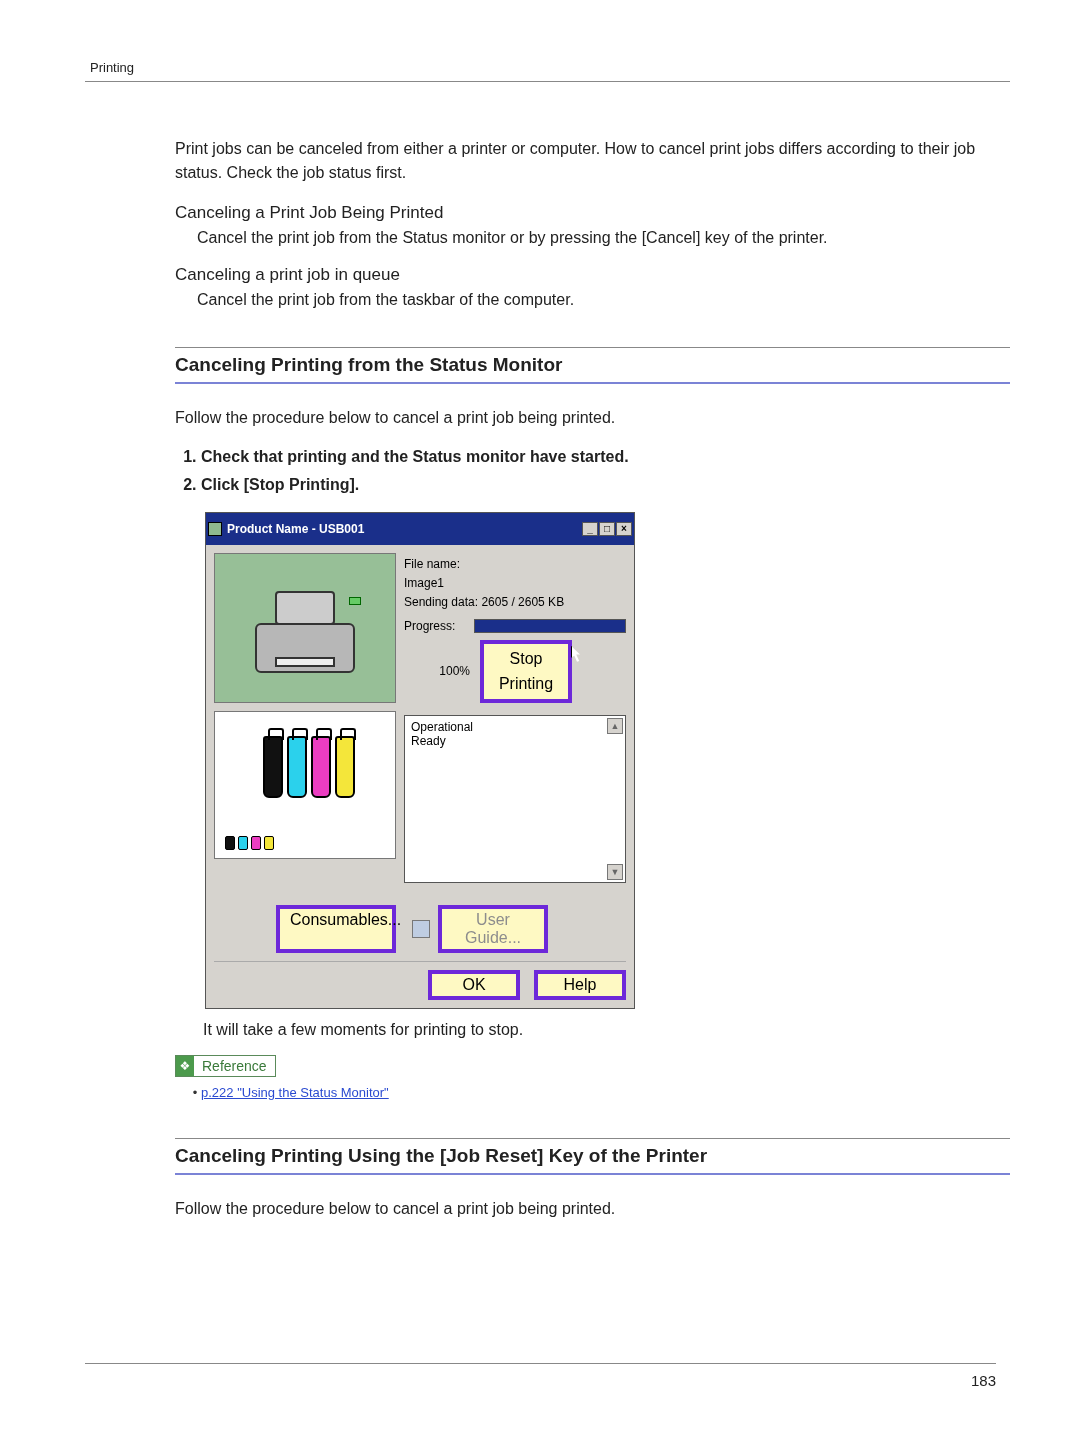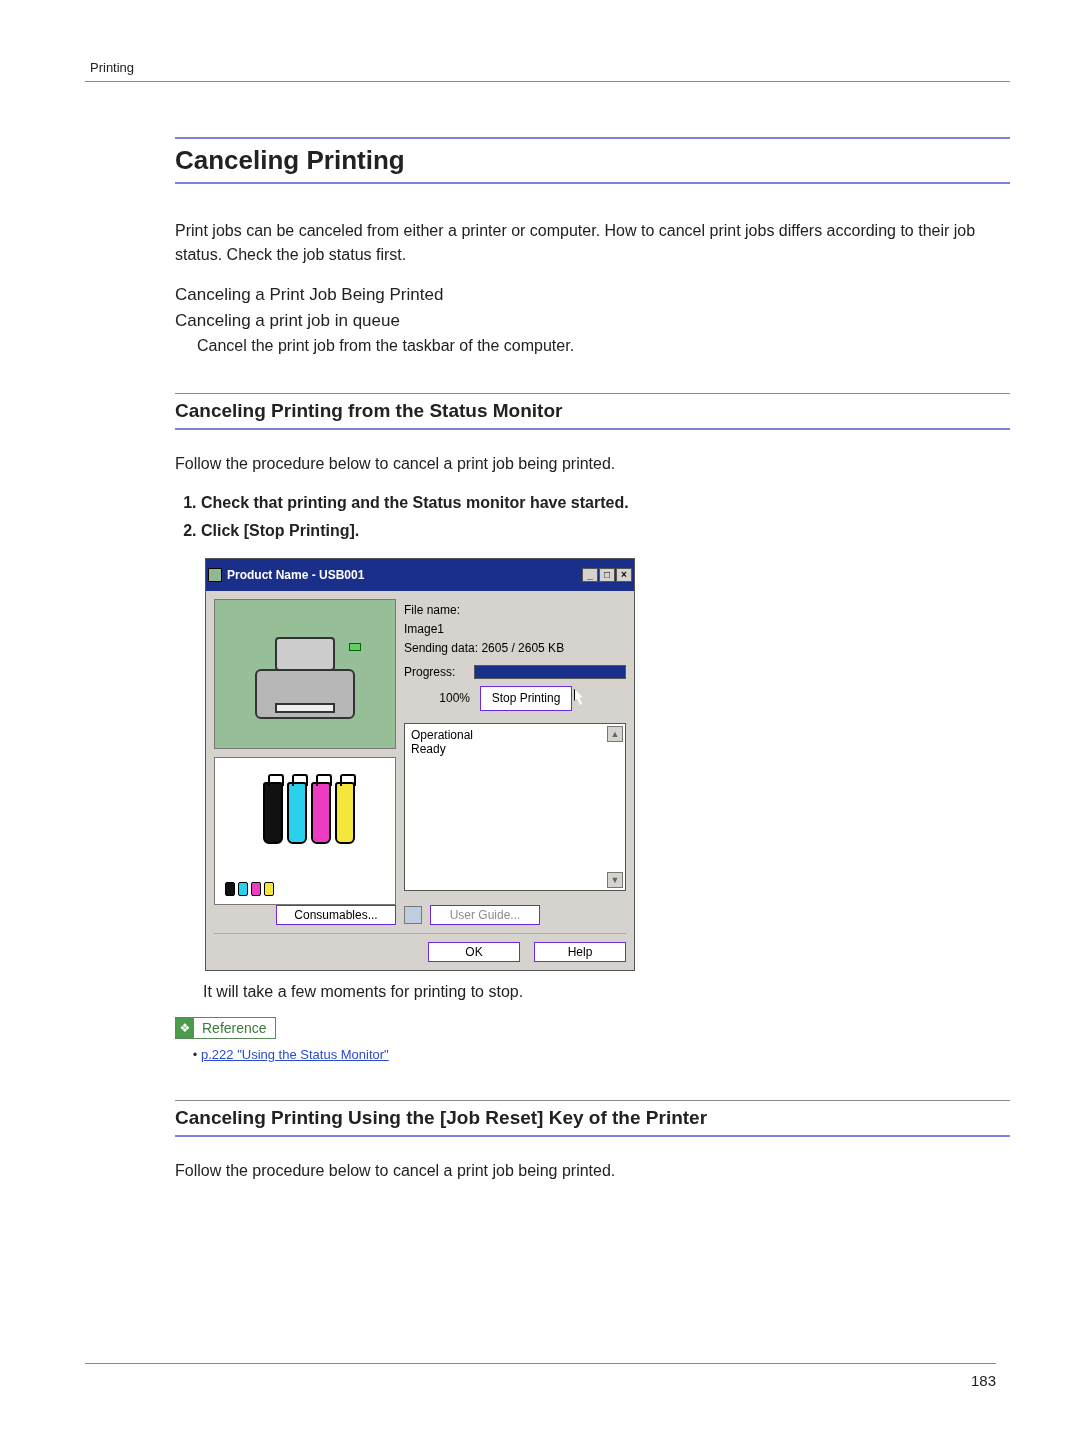--- a/index.html
+++ b/index.html
@@ -196,24 +196,24 @@
   .sm-lbl { width: 66px; }
   .progress-bar {
     flex:1; height:14px;
     background:#fff;
     border:1px solid #555;
     position:relative;
     margin-left:4px;
   }
   .progress-fill { height:100%; background:#1a2f8a; }
   .sm-btn {
-    border:1px solid #6d28d9;
-    background:#ffffff;
+    border:4px solid #6d28d9;
+    background:#fef9c3;
     padding:2px 10px;
-    font-size:12px;
+    font-size:16px;
     text-align:center;
     display:inline-block;
   }
   .sm-stop { margin-left:10px; width:92px; }
   .cursor {
     position:relative;
   }
   .cursor::after{
     content:"";
     position:absolute;
@@ -234,21 +234,21 @@
     font-size:12px;
   }
   .sm-status-box .scroll-up, .sm-status-box .scroll-dn{
     position:absolute; right:2px; width:16px; height:16px;
     border:1px solid #777; background:#d6d3ce;
     text-align:center; font-size:9px; line-height:14px; color:#666;
   }
   .sm-status-box .scroll-up{ top:2px; }
   .sm-status-box .scroll-dn{ bottom:2px; }
 
-  .sm-lower { display:flex; gap:8px; margin-top:0; }
+  .sm-lower { display:flex; gap:16px; margin-top:22px; }
   .sm-lower-left { width:182px; display:flex; justify-content:flex-end; }
   .sm-lower-right { flex:1; display:flex; align-items:center; gap:8px; }
   .sq-icon { width:18px; height:18px; border:1px solid #777; background:#bfcde2; }
   .disabled { color:#8d8d8d; }
   .sm-bottom {
     border-top:1px solid #aaa;
     margin-top:8px; padding-top:8px;
     display:flex; justify-content:flex-end; gap:14px;
   }
   .sm-bottom .sm-btn { width:92px; }
@@ -266,27 +266,25 @@
 </head>
 <body>
 
 <div class="page">
 
   <div class="running-head">Printing</div>
   <div class="top-rule"></div>
 
   <div class="content">
 
-    <div class="h1-block">
-      <h1>Canceling Printing</h1>
-    </div>
 
     <p class="body-text">Print jobs can be canceled from either a printer or computer. How to cancel print jobs differs according to their job status. Check the job status first.</p>
 
     <p class="sub-bold">Canceling a Print Job Being Printed</p>
+    <p class="sub-body">Cancel the print job from the Status monitor or by pressing the [Cancel] key of the printer.</p>
 
     <p class="sub-bold">Canceling a print job in queue</p>
     <p class="sub-body">Cancel the print job from the taskbar of the computer.</p>
 
     <div class="h2-block">
       <h2>Canceling Printing from the Status Monitor</h2>
     </div>
 
     <p class="body-text">Follow the procedure below to cancel a print job being printed.</p>
 

